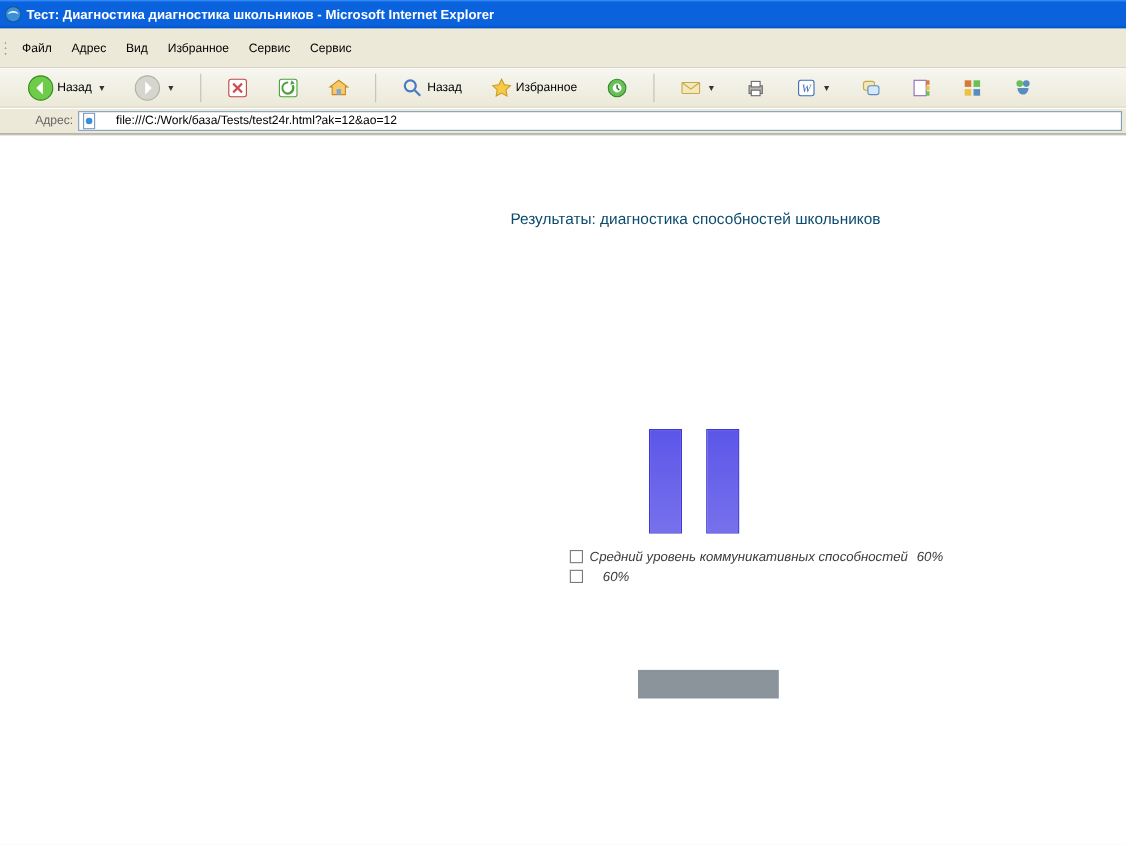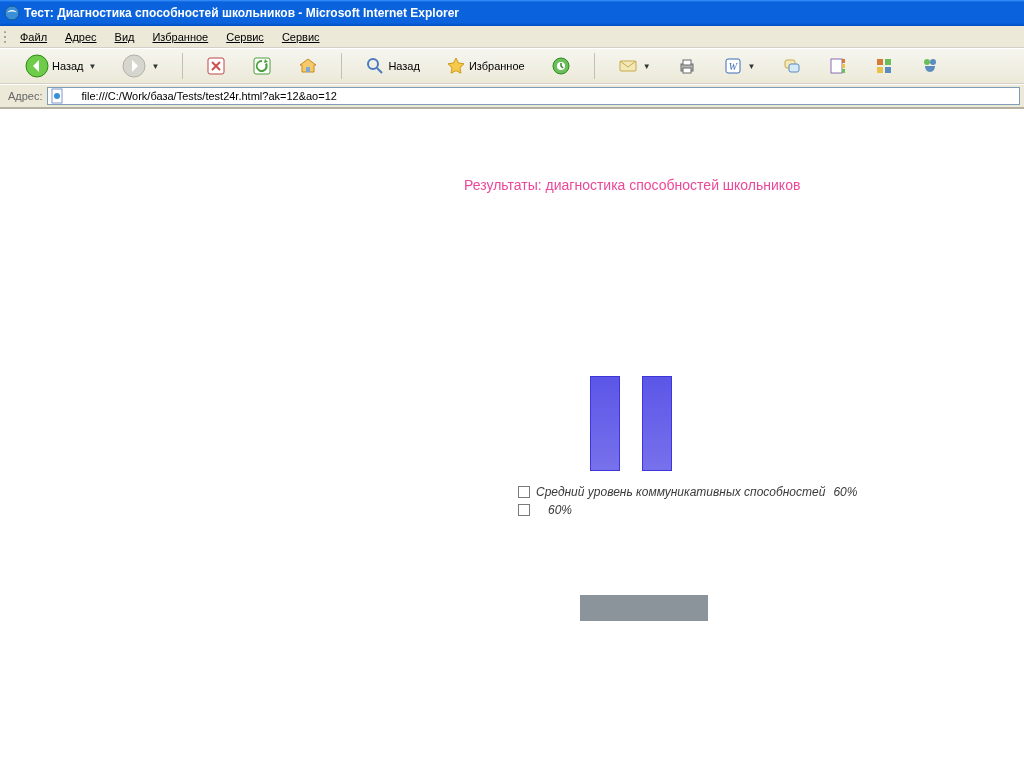--- a/index.html
+++ b/index.html
@@ -17,28 +17,27 @@
   background: linear-gradient(to bottom, #3b93ff 0%, #0a62dc 8%, #0a62dc 50%, #0a62dc 88%, #004fc1 100%);
   display: flex;
   align-items: center;
   padding: 0 4px;
   color: #fff;
   font-weight: bold;
   font-size: 12px;
 }
 .titlebar .ie-icon { width: 16px; height: 16px; margin-right: 4px; display:inline-block; }
 .menubar {
-  height: 22px;
+  height: 36px;
   background: #ece9d8;
   border-bottom: 1px solid #d4d0c8;
   display: flex;
   align-items: center;
   padding: 0 2px;
   gap: 2px;
-  text-decoration: underline;
 }
 .menubar .dots {
   width: 6px;
   height: 16px;
   background-image: radial-gradient(circle at 50% 20%, #a0a0a0 0.8px, transparent 1px),
                     radial-gradient(circle at 50% 50%, #a0a0a0 0.8px, transparent 1px),
                     radial-gradient(circle at 50% 80%, #a0a0a0 0.8px, transparent 1px);
   margin-right: 2px;
 }
 .menu-item {
@@ -75,21 +74,21 @@
 .addressbar {
   height: 24px;
   background: #ece9d8;
   border-top: 1px solid #fff;
   border-bottom: 1px solid #b4b1a3;
   display: flex;
   align-items: center;
   padding: 0 4px;
   gap: 4px;
 }
-.addr-label { color: #666; font-size: 11px; }
+.addr-label { color: #666; font-size: 11px; margin-left: 24px; }
 .addr-input {
   flex: 1;
   height: 18px;
   border: 1px solid #7f9db9;
   background: #fff;
   display: flex;
   align-items: center;
   padding: 0 2px;
   gap: 16px;
   font-size: 11px;
@@ -106,21 +105,21 @@
   width: 100%;
   height: 100%;
   position: relative;
 }
 .result-title {
   position: absolute;
   left: 460px;
   top: 68px;
   font-family: Arial, sans-serif;
   font-size: 14px;
-  color: #ec4899;
+  color: #0c4a6e;
   font-weight: normal;
 }
 .chart {
   position: absolute;
   left: 586px;
   top: 204px;
   width: 110px;
   height: 158px;
   display: flex;
   align-items: flex-end;
@@ -162,21 +161,21 @@
 <body>
 
 <div class="titlebar">
   <span class="ie-icon">
     <svg viewBox="0 0 16 16">
         <circle cx="8" cy="8" r="7" fill="#3a8fd8"></circle>
         <path d="M3 8c2-4 8-4 10 0-2-2-8-2-10 0z" fill="#fff"></path>
         <circle cx="8" cy="8" r="7" fill="none" stroke="#15598f"></circle>
       </svg>
   </span>
-  <span>Тест: Диагностика способностей школьников - Microsoft Internet Explorer</span>
+  <span>Тест: Диагностика диагностика школьников - Microsoft Internet Explorer</span>
 </div>
 
 <div class="menubar">
   <span class="dots"></span>
   <div class="menu-item">Файл</div>
   <div class="menu-item">Адрес</div>
   <div class="menu-item">Вид</div>
   <div class="menu-item">Избранное</div>
   <div class="menu-item">Сервис</div>
   <div class="menu-item">Сервис</div>

